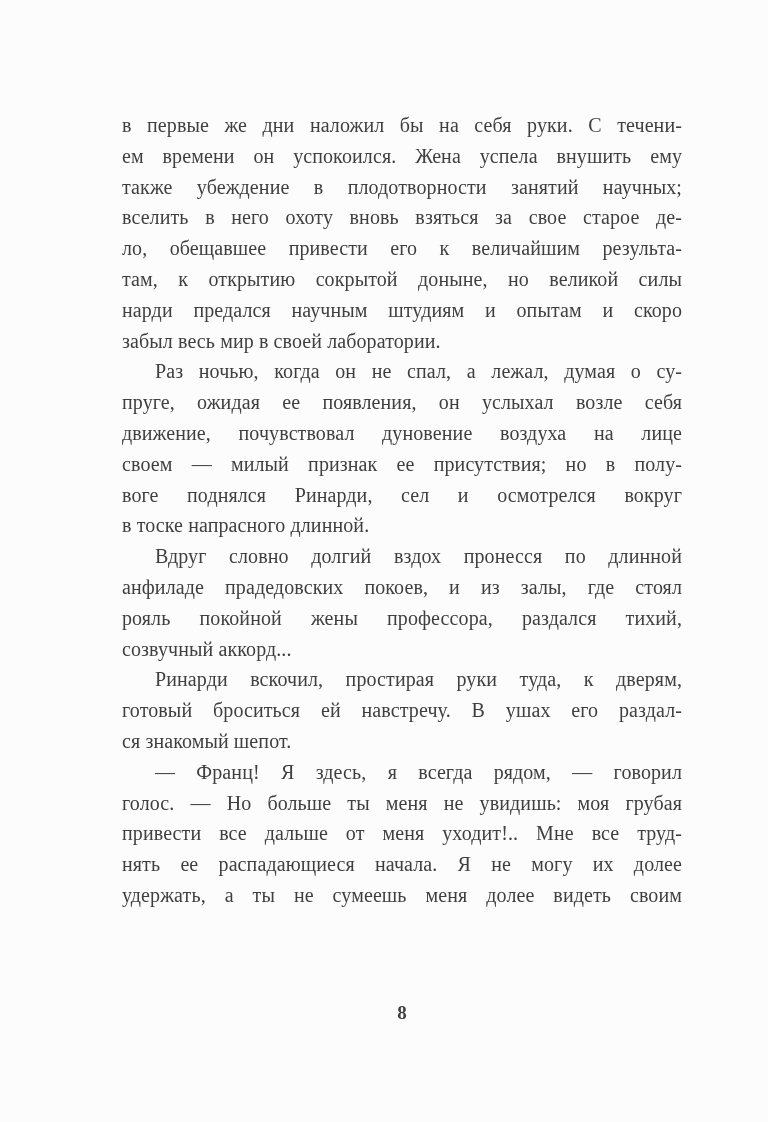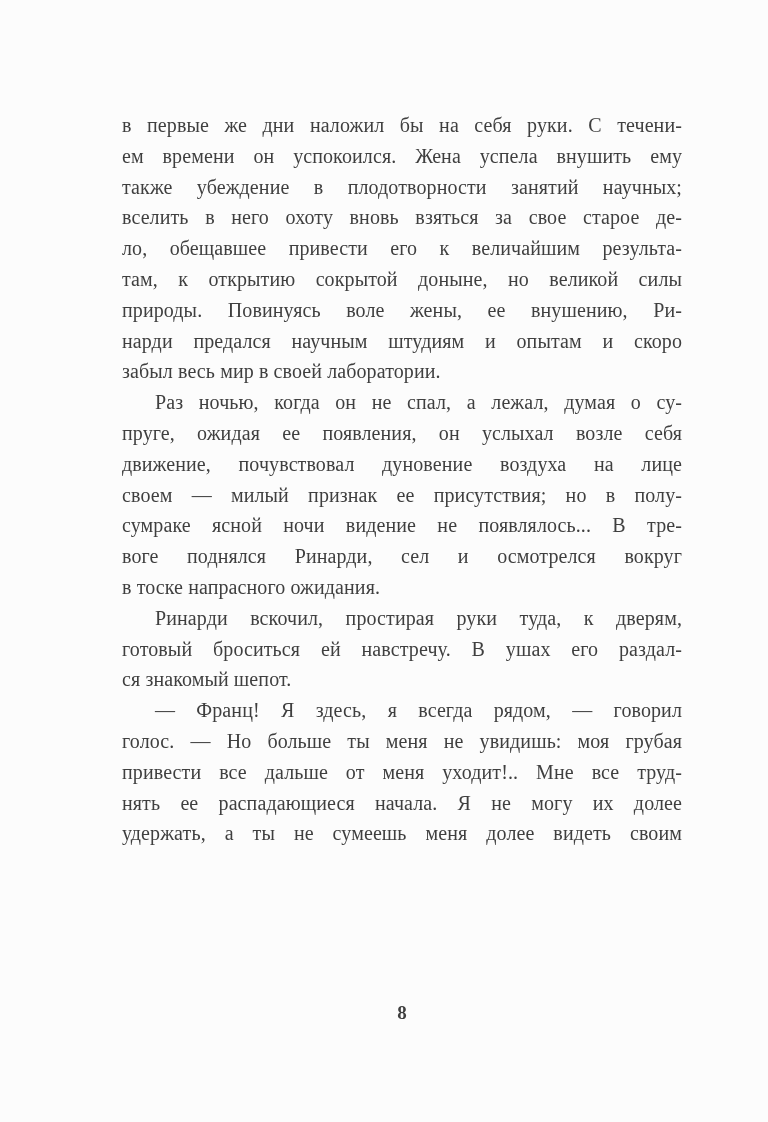--- a/index.html
+++ b/index.html
@@ -60,32 +60,36 @@
 
 <div class="page">
   <div class="text-block">
       <div class="para">
         <div class="line">в первые же дни наложил бы на себя руки. С течени-</div>
         <div class="line">ем времени он успокоился. Жена успела внушить ему</div>
         <div class="line">также убеждение в плодотворности занятий научных;</div>
         <div class="line">вселить в него охоту вновь взяться за свое старое де-</div>
         <div class="line">ло, обещавшее привести его к величайшим результа-</div>
         <div class="line">там, к открытию сокрытой доныне, но великой силы</div>
-        <div class="line">природы. Повинуясь воле жены, ее внушению, Ри-</div>
         <div class="line">нарди предался научным штудиям и опытам и скоро</div>
         <div class="line last">забыл весь мир в своей лаборатории.</div>
       </div>
       <div class="para">
         <div class="line indent">Раз ночью, когда он не спал, а лежал, думая о су-</div>
         <div class="line">пруге, ожидая ее появления, он услыхал возле себя</div>
         <div class="line">движение, почувствовал дуновение воздуха на лице</div>
         <div class="line">своем — милый признак ее присутствия; но в полу-</div>
-        <div class="line">сумраке ясной ночи видение не появлялось... В тре-</div>
         <div class="line">воге поднялся Ринарди, сел и осмотрелся вокруг</div>
-        <div class="line last">в тоске напрасного ожидания.</div>
+        <div class="line last">в тоске напрасного длинной.</div>
+      </div>
+      <div class="para">
+        <div class="line indent">Вдруг словно долгий вздох пронесся по длинной</div>
+        <div class="line">анфиладе прадедовских покоев, и из залы, где стоял</div>
+        <div class="line">рояль покойной жены профессора, раздался тихий,</div>
+        <div class="line last">созвучный аккорд...</div>
       </div>
       <div class="para">
         <div class="line indent">Ринарди вскочил, простирая руки туда, к дверям,</div>
         <div class="line">готовый броситься ей навстречу. В ушах его раздал-</div>
         <div class="line last">ся знакомый шепот.</div>
       </div>
       <div class="para">
         <div class="line indent">— Франц! Я здесь, я всегда рядом, — говорил</div>
         <div class="line">голос. — Но больше ты меня не увидишь: моя грубая</div>
         <div class="line">привести все дальше от меня уходит!.. Мне все труд-</div>

